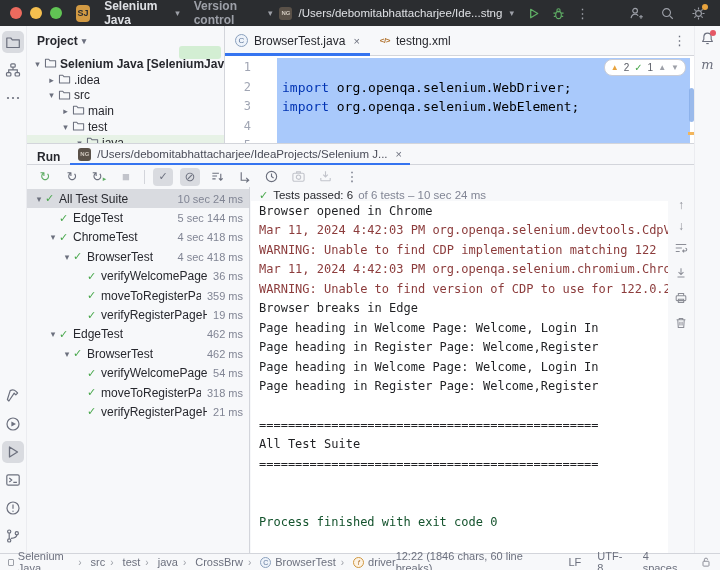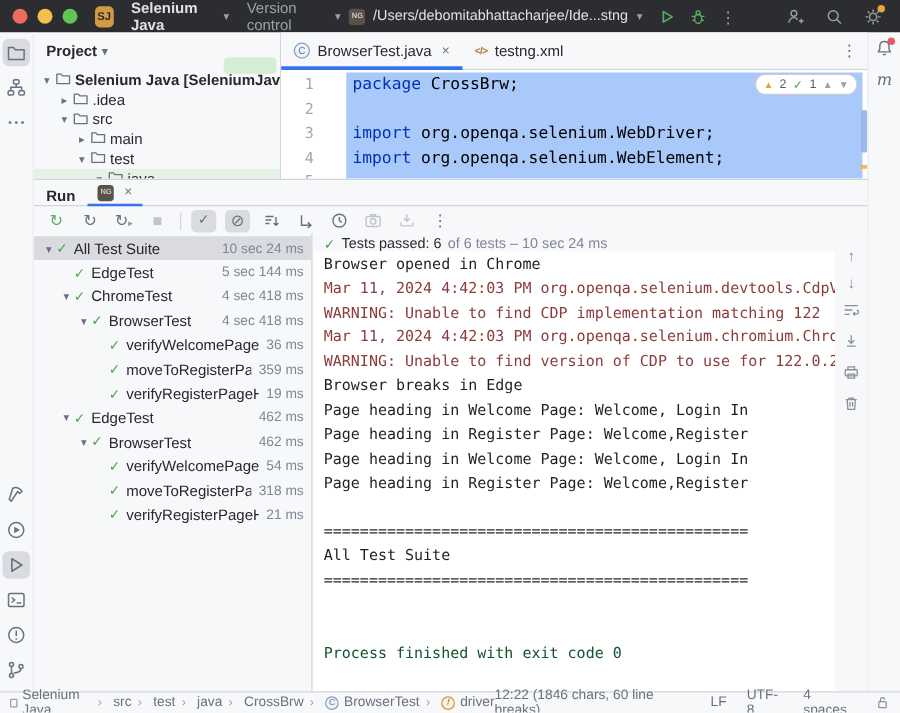--- a/index.html
+++ b/index.html
@@ -8,21 +8,21 @@
   #window { position:relative; width:720px; height:570px; overflow:hidden; background:#f7f8fa; }
 
   
   .titlebar { position:absolute; left:0; top:0; width:720px; height:26px; background:#2b2d30; display:flex; align-items:center; color:#dfe1e5; }
   .traffic { display:flex; gap:8px; margin:0 14px 0 10px; }
   .traffic span { width:12px; height:12px; border-radius:50%; display:block; }
   .tl-close{background:#ec6a5e;} .tl-min{background:#f4bf4f;} .tl-max{background:#61c454;}
   .sj-badge { width:17px; height:17px; border-radius:4px; background:#d29a43; color:#2b2d30; font-weight:bold; font-size:9px; display:flex; align-items:center; justify-content:center; margin-right:7px; }
   .tb-menu { display:flex; align-items:center; gap:3px; padding:0 7px; height:22px; border-radius:4px; cursor:default; }
   .tb-menu .lbl { font-weight:bold; font-size:12px; }
-  .tb-menu.secondary .lbl { font-weight:normal; color:#9da0a8; }
+  .tb-menu.secondary .lbl { font-weight:bold; color:#9da0a8; }
   .chev { color:#9da0a8; font-size:9px; line-height:1; }
   .tb-center { display:flex; align-items:center; gap:6px; margin-left:auto; }
   .tb-path { font-size:11.5px; color:#dfe1e5; max-width:205px; white-space:nowrap; overflow:hidden; }
   .ng-ic { width:13px; height:13px; border-radius:3px; background:#5a5148; color:#cfc7bd; font-size:6px; font-weight:bold; display:flex; align-items:center; justify-content:center; }
   .tb-actions { display:flex; align-items:center; gap:10px; margin:0 10px 0 12px; }
   .tb-right { display:flex; align-items:center; gap:16px; margin-left:30px; margin-right:14px; }
   .icon { display:inline-flex; align-items:center; justify-content:center; }
   .icon svg { display:block; }
   .dots-v { color:#9da0a8; font-size:13px; }
   .gear-wrap { position:relative; }
@@ -343,21 +343,20 @@
       <div class="gutter">
 
       <div>1</div>
           <div>2</div>
           <div>3</div>
           <div>4</div>
           <div>5</div>
         </div>
       <div class="code-area">
 
-          <div class="code-line"><span class="kw">package</span><span> CrossBrw;</span></div>
 
           <div class="code-line"><span class="kw"></span><span></span></div>
 
 
           <div class="code-line"><span class="kw">import</span><span> org.openqa.selenium.WebDriver;</span></div>
 
           <div class="code-line"><span class="kw">import</span><span> org.openqa.selenium.WebElement;</span></div>
         </div>
       <div class="insp-widget">
         <span class="warn-tri">▲</span>
@@ -381,20 +380,21 @@
       <span class="bell-dot"></span>
     </span>
     <span class="maven-m">m</span>
   </div>
 
   <div class="run-panel">
     <div class="rp-header">
       <span class="rp-title">Run</span>
       <div class="rp-tab">
         <span class="ng-ic">NG</span>
+        <span>/Users/debomitabhattacharjee/IdeaProjects/Selenium J...</span>
         <span class="tab-close">×</span>
         <span class="underline"></span>
       </div>
     </div>
     <div class="rp-toolbar">
       <span class="rtb-ic">
           <span class="rtb-glyph" style="color:#5fad65">↻</span>
         </span>
       <span class="rtb-ic">
           <span class="rtb-glyph">↻</span>

